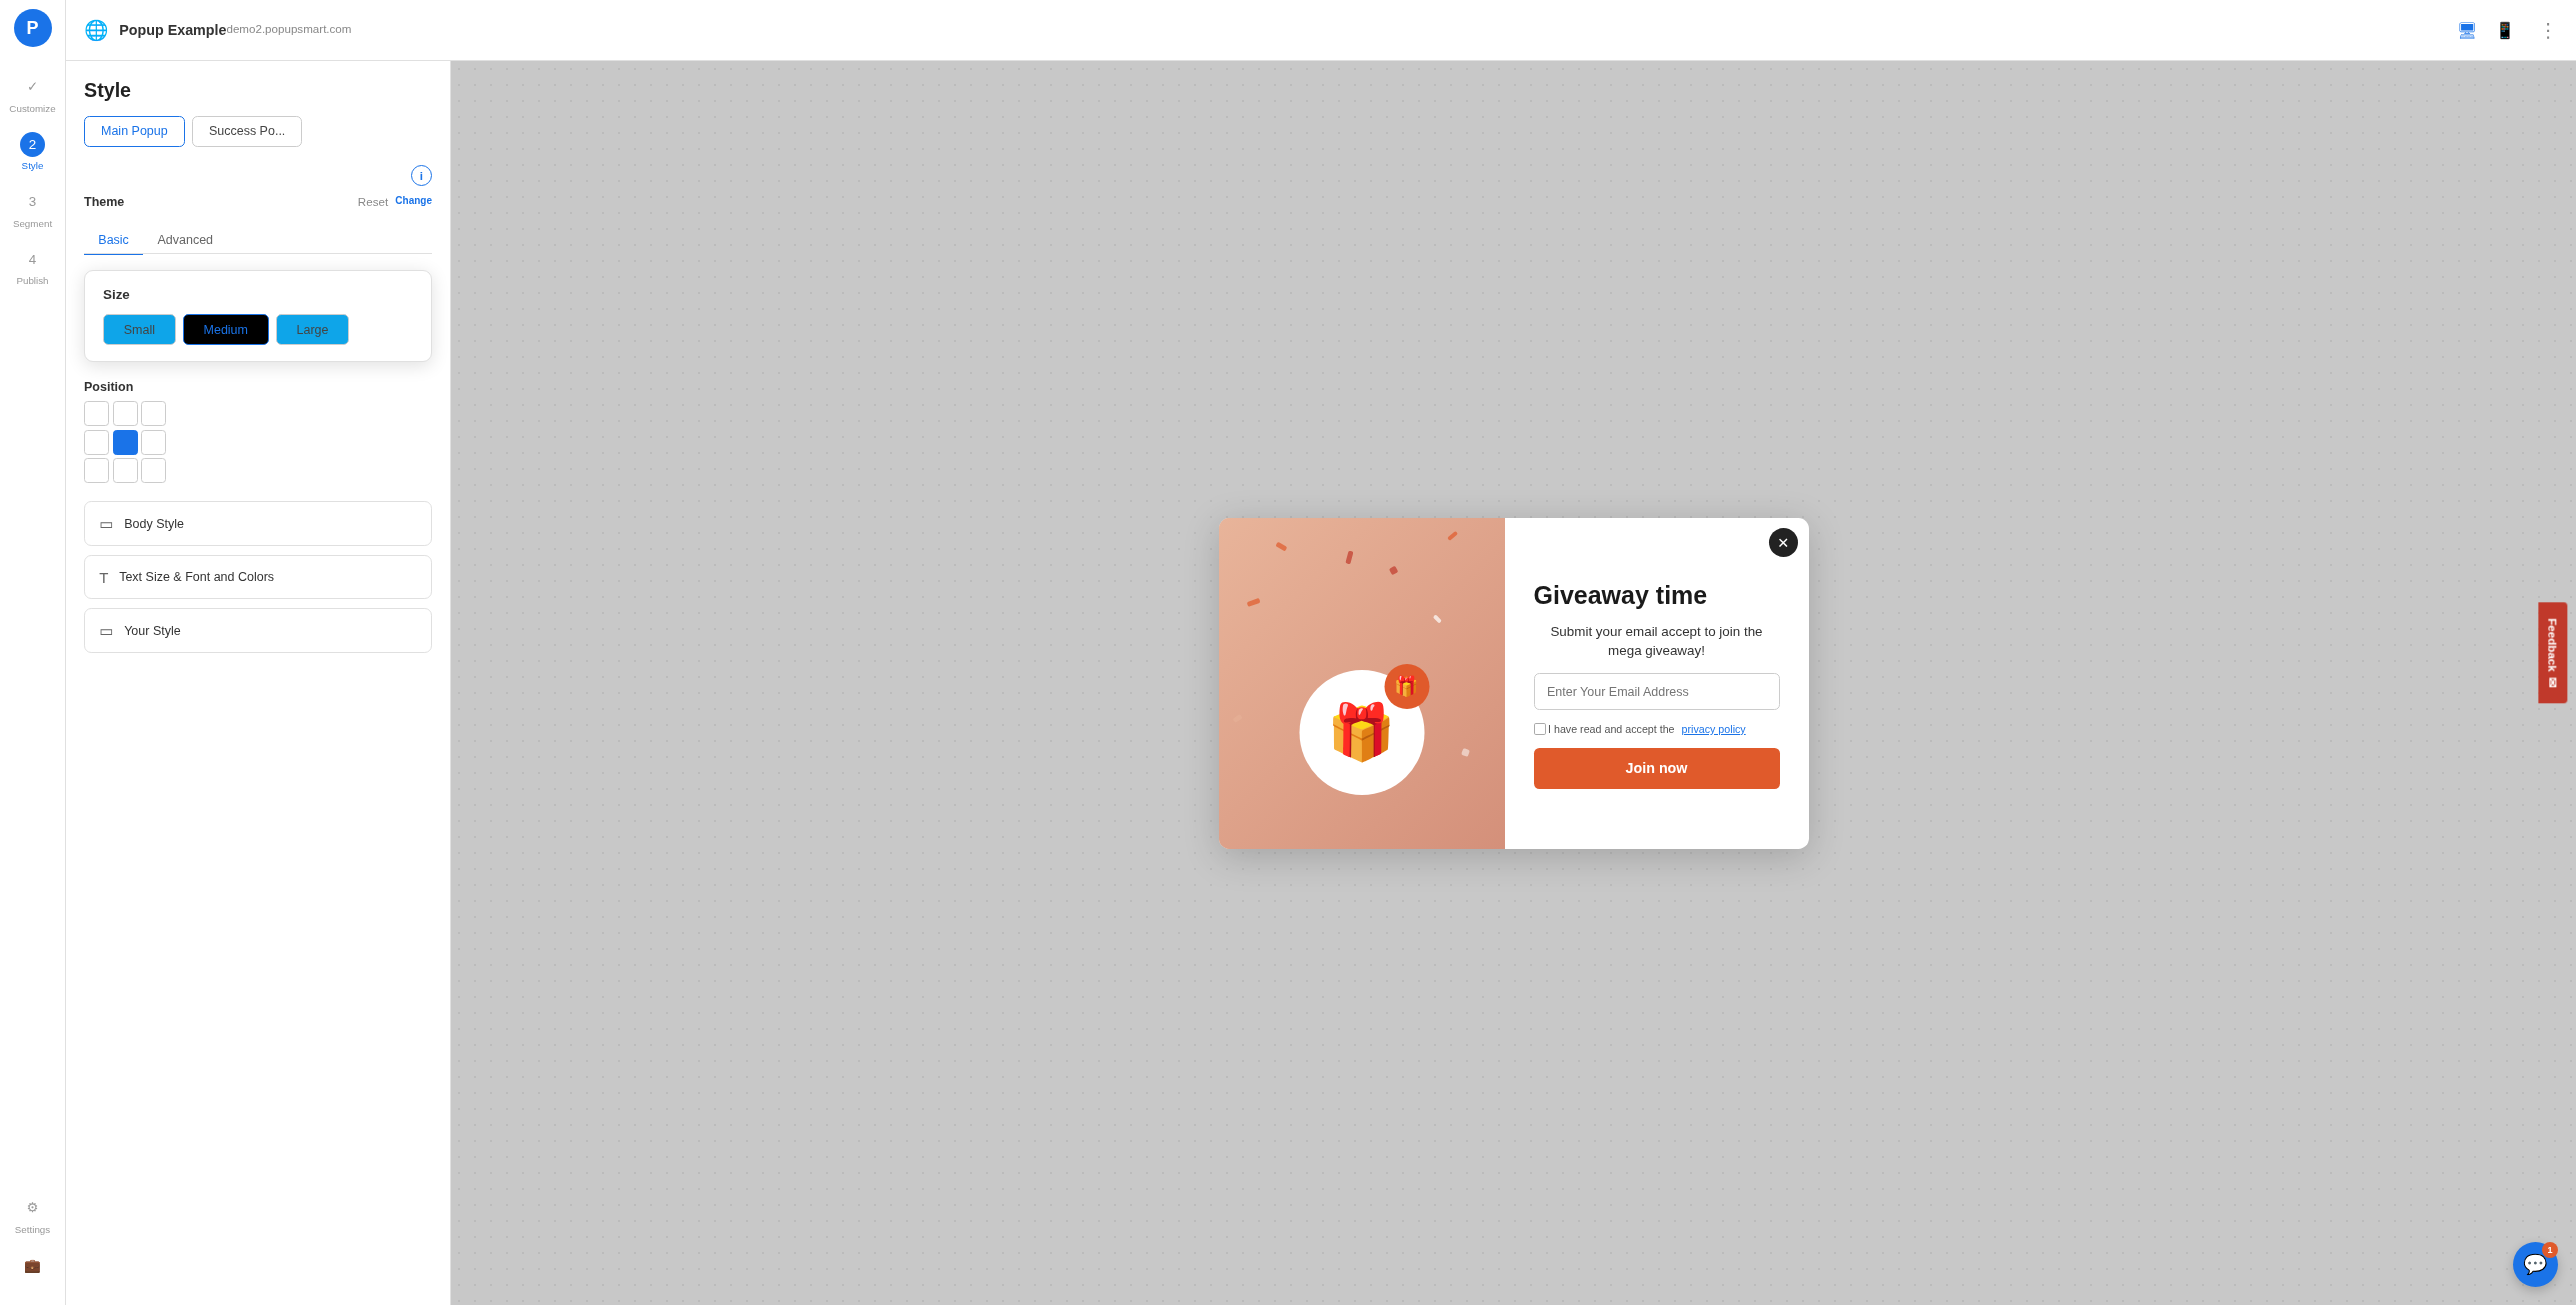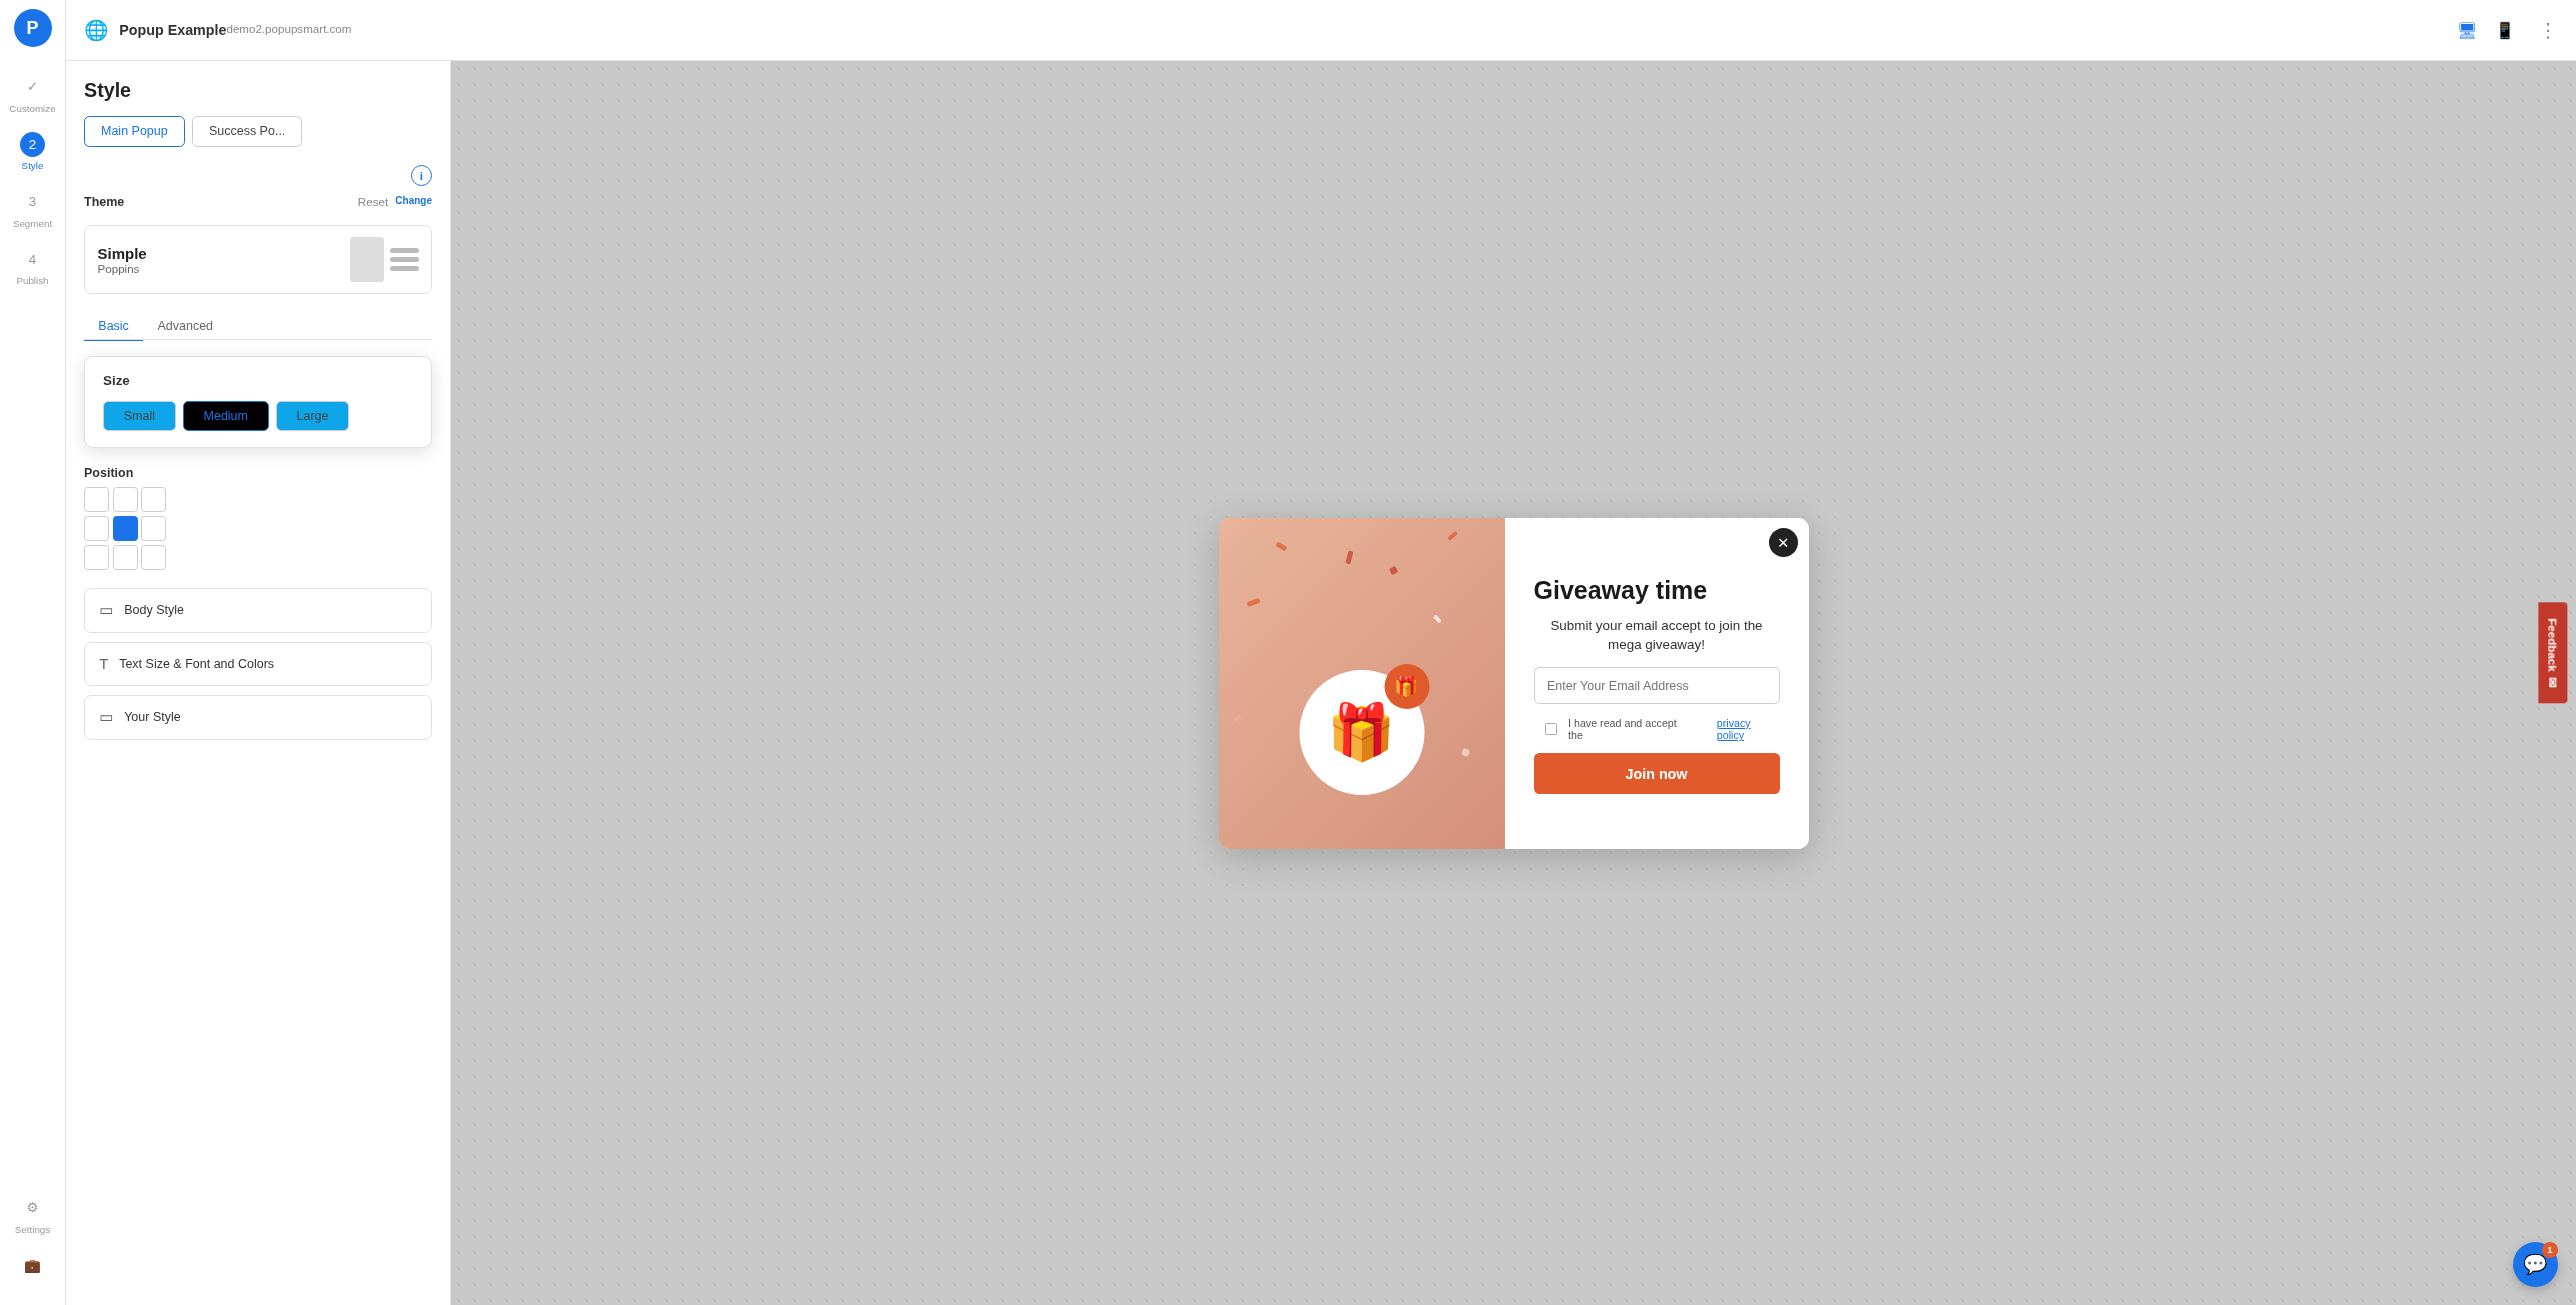--- a/index.html
+++ b/index.html
@@ -216,21 +216,21 @@
       z-index: 5;
     }
     .popup-heading { font-size: 25px; font-weight: 800; color: #1a1a1a; line-height: 1.2; }
     .popup-subtext { font-size: 13.4px; color: #333; font-weight: 500; text-align: center; line-height: 1.4; }
     .popup-email-input {
       width: 100%; padding: 10.7px 12.5px;
       border: 1.3px solid #ccc; border-radius: 5.4px;
       font-size: 12.5px; color: #999; outline: none;
     }
     .popup-checkbox-row {
-      display: flex; align-items: center; gap: 11px; font-size: 10.7px; color: #555; margin-left: 11px;
+      display: flex; align-items: center; gap: 2px; font-size: 10.7px; color: #555;
     }
     .popup-checkbox { width: 12.5px; height: 12.5px; border: 1.3px solid #aaa; border-radius: 1.8px; flex-shrink: 0; }
     .privacy-link { color: #1a73e8; text-decoration: underline; cursor: pointer; }
     .popup-join-btn {
       width: 100%; padding: 12.5px;
       background: #e05a2b; border: none; border-radius: 5.4px;
       color: #fff; font-size: 14.3px; font-weight: 600; cursor: pointer;
     }
 
     
@@ -325,34 +325,20 @@
       </div>
 
       <div class="theme-row">
         <span class="section-label">Theme</span>
         <div class="theme-actions">
           <span class="theme-reset">Reset</span>
           <span class="theme-change">Change</span>
         </div>
       </div>
 
-      <div class="theme-card">
-        <div class="theme-info">
-          <div class="theme-name">Simple</div>
-          <div class="theme-font">Poppins</div>
-        </div>
-        <div class="theme-preview-shapes">
-          <div class="shape-card"></div>
-          <div class="shape-lines">
-            <div class="shape-line"></div>
-            <div class="shape-line"></div>
-            <div class="shape-line"></div>
-          </div>
-        </div>
-      </div>
 
       <div class="section-tabs">
         <button class="section-tab active">Basic</button>
         <button class="section-tab">Advanced</button>
       </div>
 
       <div class="size-popup">
         <div class="size-popup-title">Size</div>
         <div class="size-buttons">
           <button class="size-btn">Small</button>

